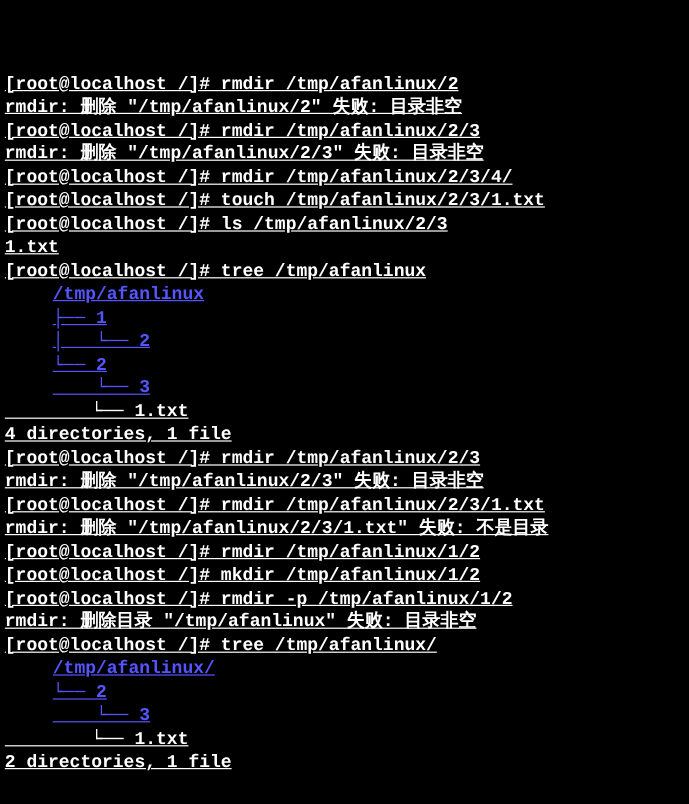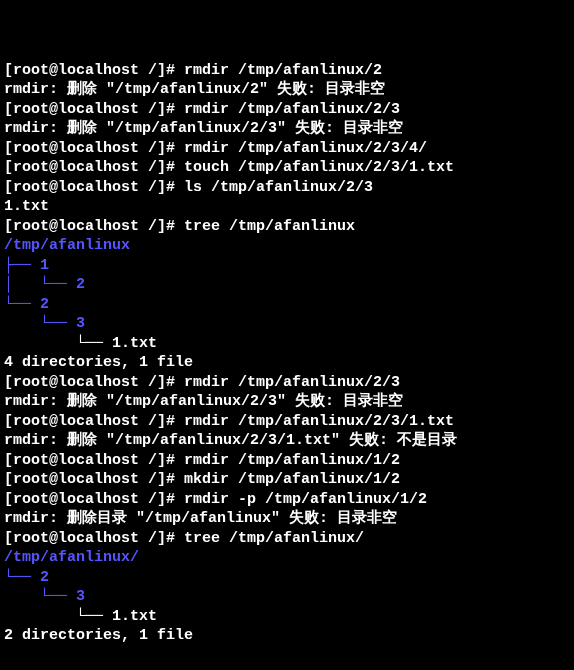--- a/index.html
+++ b/index.html
@@ -10,23 +10,25 @@
       font-family: "Consolas", "Courier New", monospace;
       font-size: 15px;
       line-height: 1.3;
       white-space: pre;
       width: 574px;
       box-sizing: border-box;
       font-weight: bold;
     }
     .line {
       white-space: pre;
+      text-decoration: underline;
     }
     .blue {
       color: #5555ff;
+      margin-left: 40px;
     }
   </style>
 </head>
 <body>
 
 
 <div id="terminal"><div class="line ">[root@localhost /]# rmdir /tmp/afanlinux/2</div><div class="line ">rmdir: 删除 "/tmp/afanlinux/2" 失败: 目录非空</div><div class="line ">[root@localhost /]# rmdir /tmp/afanlinux/2/3</div><div class="line ">rmdir: 删除 "/tmp/afanlinux/2/3" 失败: 目录非空</div><div class="line ">[root@localhost /]# rmdir /tmp/afanlinux/2/3/4/</div><div class="line ">[root@localhost /]# touch /tmp/afanlinux/2/3/1.txt</div><div class="line ">[root@localhost /]# ls /tmp/afanlinux/2/3</div><div class="line ">1.txt</div><div class="line ">[root@localhost /]# tree /tmp/afanlinux</div><div class="line blue">/tmp/afanlinux</div><div class="line blue">├── 1</div><div class="line blue">│   └── 2</div><div class="line blue">└── 2</div><div class="line blue">    └── 3</div><div class="line ">        └── 1.txt</div><div class="line "></div><div class="line ">4 directories, 1 file</div><div class="line ">[root@localhost /]# rmdir /tmp/afanlinux/2/3</div><div class="line ">rmdir: 删除 "/tmp/afanlinux/2/3" 失败: 目录非空</div><div class="line ">[root@localhost /]# rmdir /tmp/afanlinux/2/3/1.txt</div><div class="line ">rmdir: 删除 "/tmp/afanlinux/2/3/1.txt" 失败: 不是目录</div><div class="line ">[root@localhost /]# rmdir /tmp/afanlinux/1/2</div><div class="line ">[root@localhost /]# mkdir /tmp/afanlinux/1/2</div><div class="line ">[root@localhost /]# rmdir -p /tmp/afanlinux/1/2</div><div class="line ">rmdir: 删除目录 "/tmp/afanlinux" 失败: 目录非空</div><div class="line ">[root@localhost /]# tree /tmp/afanlinux/</div><div class="line blue">/tmp/afanlinux/</div><div class="line blue">└── 2</div><div class="line blue">    └── 3</div><div class="line ">        └── 1.txt</div><div class="line "></div><div class="line ">2 directories, 1 file</div></div>
 
 
 

